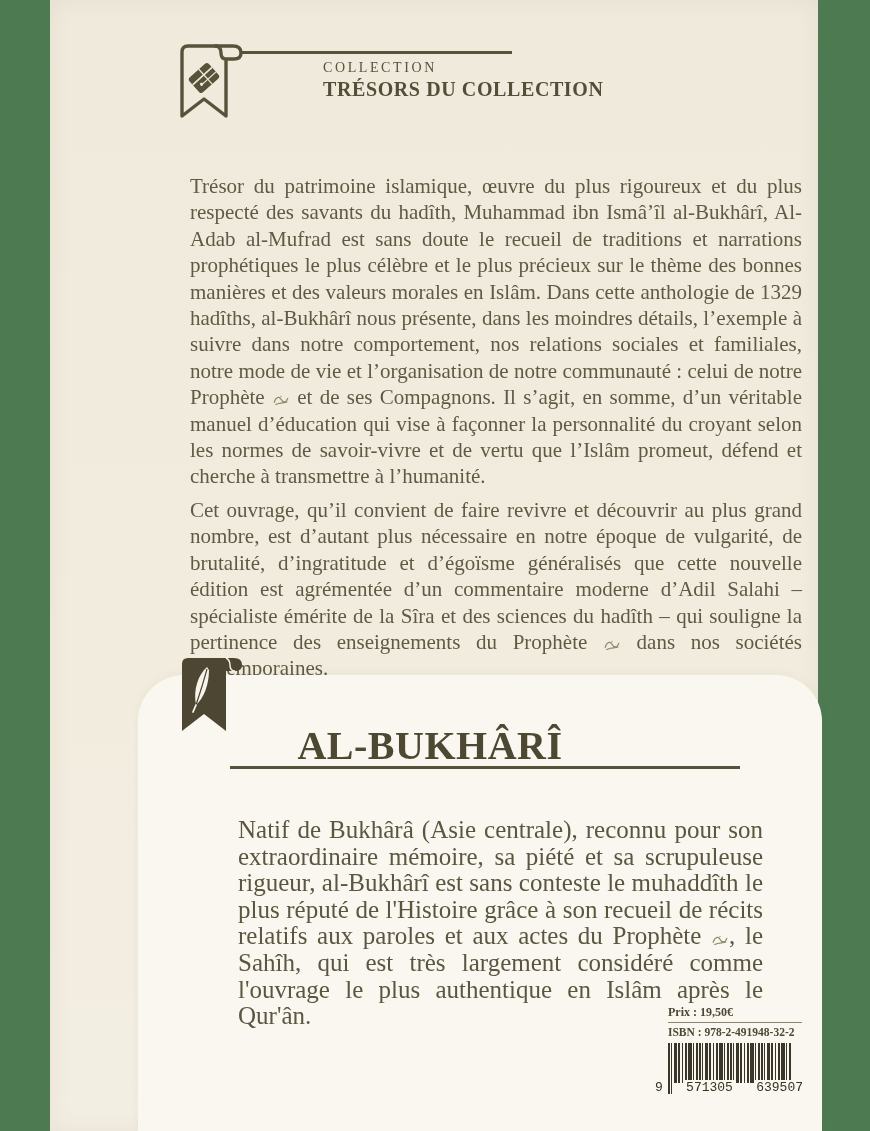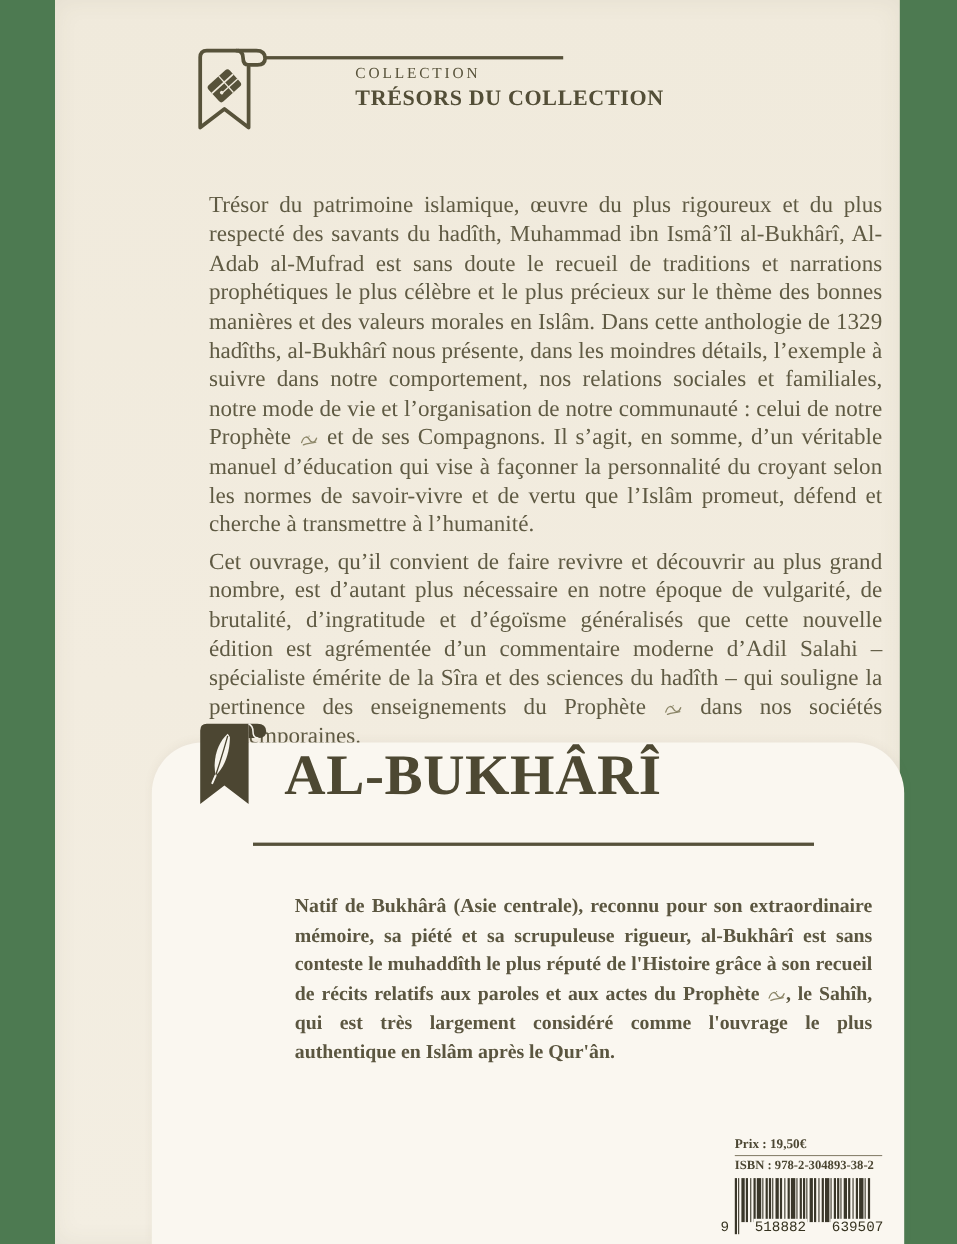--- a/index.html
+++ b/index.html
@@ -29,28 +29,28 @@
   .pbuh svg{vertical-align:-2px;}
   
   .author-panel{
     position:absolute;left:88px;top:675px;width:684px;height:456px;
     background:#faf7f0;border-radius:46px 46px 0 0;
     box-shadow:0 -2px 8px rgba(120,110,80,.06);
   }
   .bm-bottom{position:absolute;left:127px;top:655px;width:68px;height:82px;}
   .author-name{position:absolute;left:180px;top:683px;width:400px;text-align:center;color:#4d4832;}
   .author-name-1{font-size:21px;font-weight:bold;letter-spacing:.5px;line-height:26px;}
-  .author-name-2{font-size:52px;font-weight:bold;letter-spacing:.5px;line-height:46px;}
+  .author-name-2{font-size:40px;font-weight:bold;letter-spacing:.5px;line-height:46px;margin-top:40px;}
   .author-rule{position:absolute;left:180px;top:766px;width:510px;height:3px;background:#56513a;}
   .author-bio{
     position:absolute;left:188px;top:792px;width:525px;
-    font-size:18px;font-weight:bold;line-height:26.6px;text-align:justify;color:#5b5640;margin-left:30px;
+    font-size:25px;font-weight:normal;line-height:26.6px;text-align:justify;color:#5b5640;
   }
   
-  .commerce{position:absolute;left:618px;top:1005px;width:134px;color:#4c4733;margin-top:28px;}
+  .commerce{position:absolute;left:618px;top:1005px;width:134px;color:#4c4733;}
   .price{font-size:12px;font-weight:bold;line-height:15px;}
   .isbn{font-size:11.5px;font-weight:bold;line-height:14px;border-top:1px solid #8a8470;margin-top:2px;padding-top:2px;white-space:nowrap;}
   .barcode-wrap{position:relative;width:132px;height:56px;margin-top:4px;}
   .bars{position:absolute;left:0;top:0;white-space:nowrap;font-size:0;}
   .bar{display:inline-block;height:40px;background:#3a372a;vertical-align:top;}
   .bar.guard{height:51px;}
   .digits{position:absolute;left:-14px;right:-4px;top:37px;display:flex;justify-content:space-between;}
   .bar-digit-group{
     background:#faf7f0;padding:0 1px;
     font-family:"Liberation Mono", monospace;font-size:13px;color:#35321f;
@@ -113,24 +113,24 @@
   <p class="author-bio">Natif de Bukhârâ (Asie centrale), reconnu pour son extraordinaire mémoire, sa piété et sa scrupuleuse rigueur, al-Bukhârî est sans conteste le muhaddîth le plus réputé de l'Histoire grâce à son recueil de récits relatifs aux paroles et aux actes du Prophète <span class="pbuh"><svg viewBox="0 0 22 15" width="18" height="12">
           <g fill="none" stroke="#8d8769" stroke-width="1.5" stroke-linecap="round">
             <path d="M2.5 10.5 C4.5 3.5, 9 2.5, 11 6.5 S17 12 19.5 5.5"></path>
             <path d="M4.5 13 C9 10.5, 14.5 11.5, 18.5 10"></path>
             <circle cx="11" cy="3" r="0.7" fill="#8d8769" stroke="none"></circle>
           </g>
         </svg></span>, le Sahîh, qui est très largement considéré comme l'ouvrage le plus authentique en Islâm après le Qur'ân.</p>
 
   <div class="commerce">
     <div class="price">Prix : 19,50€</div>
-    <div class="isbn">ISBN : 978-2-304893-38-2</div>
+    <div class="isbn">ISBN : 978-2-491948-32-2</div>
     <div class="barcode-wrap">
       <div class="bars"><span class="bar guard" style="width: 2px; margin-right: 1px;"></span><span class="bar guard" style="width: 1px; margin-right: 2px;"></span><span class="bar" style="width: 3px; margin-right: 1px;"></span><span class="bar" style="width: 2px; margin-right: 2px;"></span><span class="bar" style="width: 1px; margin-right: 2px;"></span><span class="bar" style="width: 2px; margin-right: 1px;"></span><span class="bar" style="width: 4px; margin-right: 1px;"></span><span class="bar" style="width: 1px; margin-right: 2px;"></span><span class="bar" style="width: 2px; margin-right: 1px;"></span><span class="bar" style="width: 2px; margin-right: 1px;"></span><span class="bar" style="width: 1px; margin-right: 2px;"></span><span class="bar" style="width: 3px; margin-right: 1px;"></span><span class="bar" style="width: 2px; margin-right: 2px;"></span><span class="bar" style="width: 1px; margin-right: 2px;"></span><span class="bar" style="width: 2px; margin-right: 1px;"></span><span class="bar" style="width: 4px; margin-right: 1px;"></span><span class="bar" style="width: 1px; margin-right: 2px;"></span><span class="bar guard" style="width: 2px; margin-right: 1px;"></span><span class="bar guard" style="width: 2px; margin-right: 1px;"></span><span class="bar" style="width: 1px; margin-right: 2px;"></span><span class="bar" style="width: 3px; margin-right: 1px;"></span><span class="bar" style="width: 2px; margin-right: 2px;"></span><span class="bar" style="width: 1px; margin-right: 2px;"></span><span class="bar" style="width: 2px; margin-right: 1px;"></span><span class="bar" style="width: 4px; margin-right: 1px;"></span><span class="bar" style="width: 1px; margin-right: 2px;"></span><span class="bar" style="width: 2px; margin-right: 1px;"></span><span class="bar" style="width: 2px; margin-right: 1px;"></span><span class="bar" style="width: 1px; margin-right: 2px;"></span><span class="bar" style="width: 3px; margin-right: 1px;"></span><span class="bar" style="width: 2px; margin-right: 2px;"></span><span class="bar" style="width: 1px; margin-right: 2px;"></span><span class="bar" style="width: 2px; margin-right: 1px;"></span><span class="bar" style="width: 4px; margin-right: 1px;"></span><span class="bar guard" style="width: 1px; margin-right: 2px;"></span><span class="bar guard" style="width: 2px; margin-right: 1px;"></span></div>
       <div class="digits">
           <span class="bar-digit-group">9</span>
-          <span class="bar-digit-group">518882</span>
+          <span class="bar-digit-group">571305</span>
           <span class="bar-digit-group">639507</span>
         </div>
     </div>
   </div>
 
 </div>
 
 </body></html>

